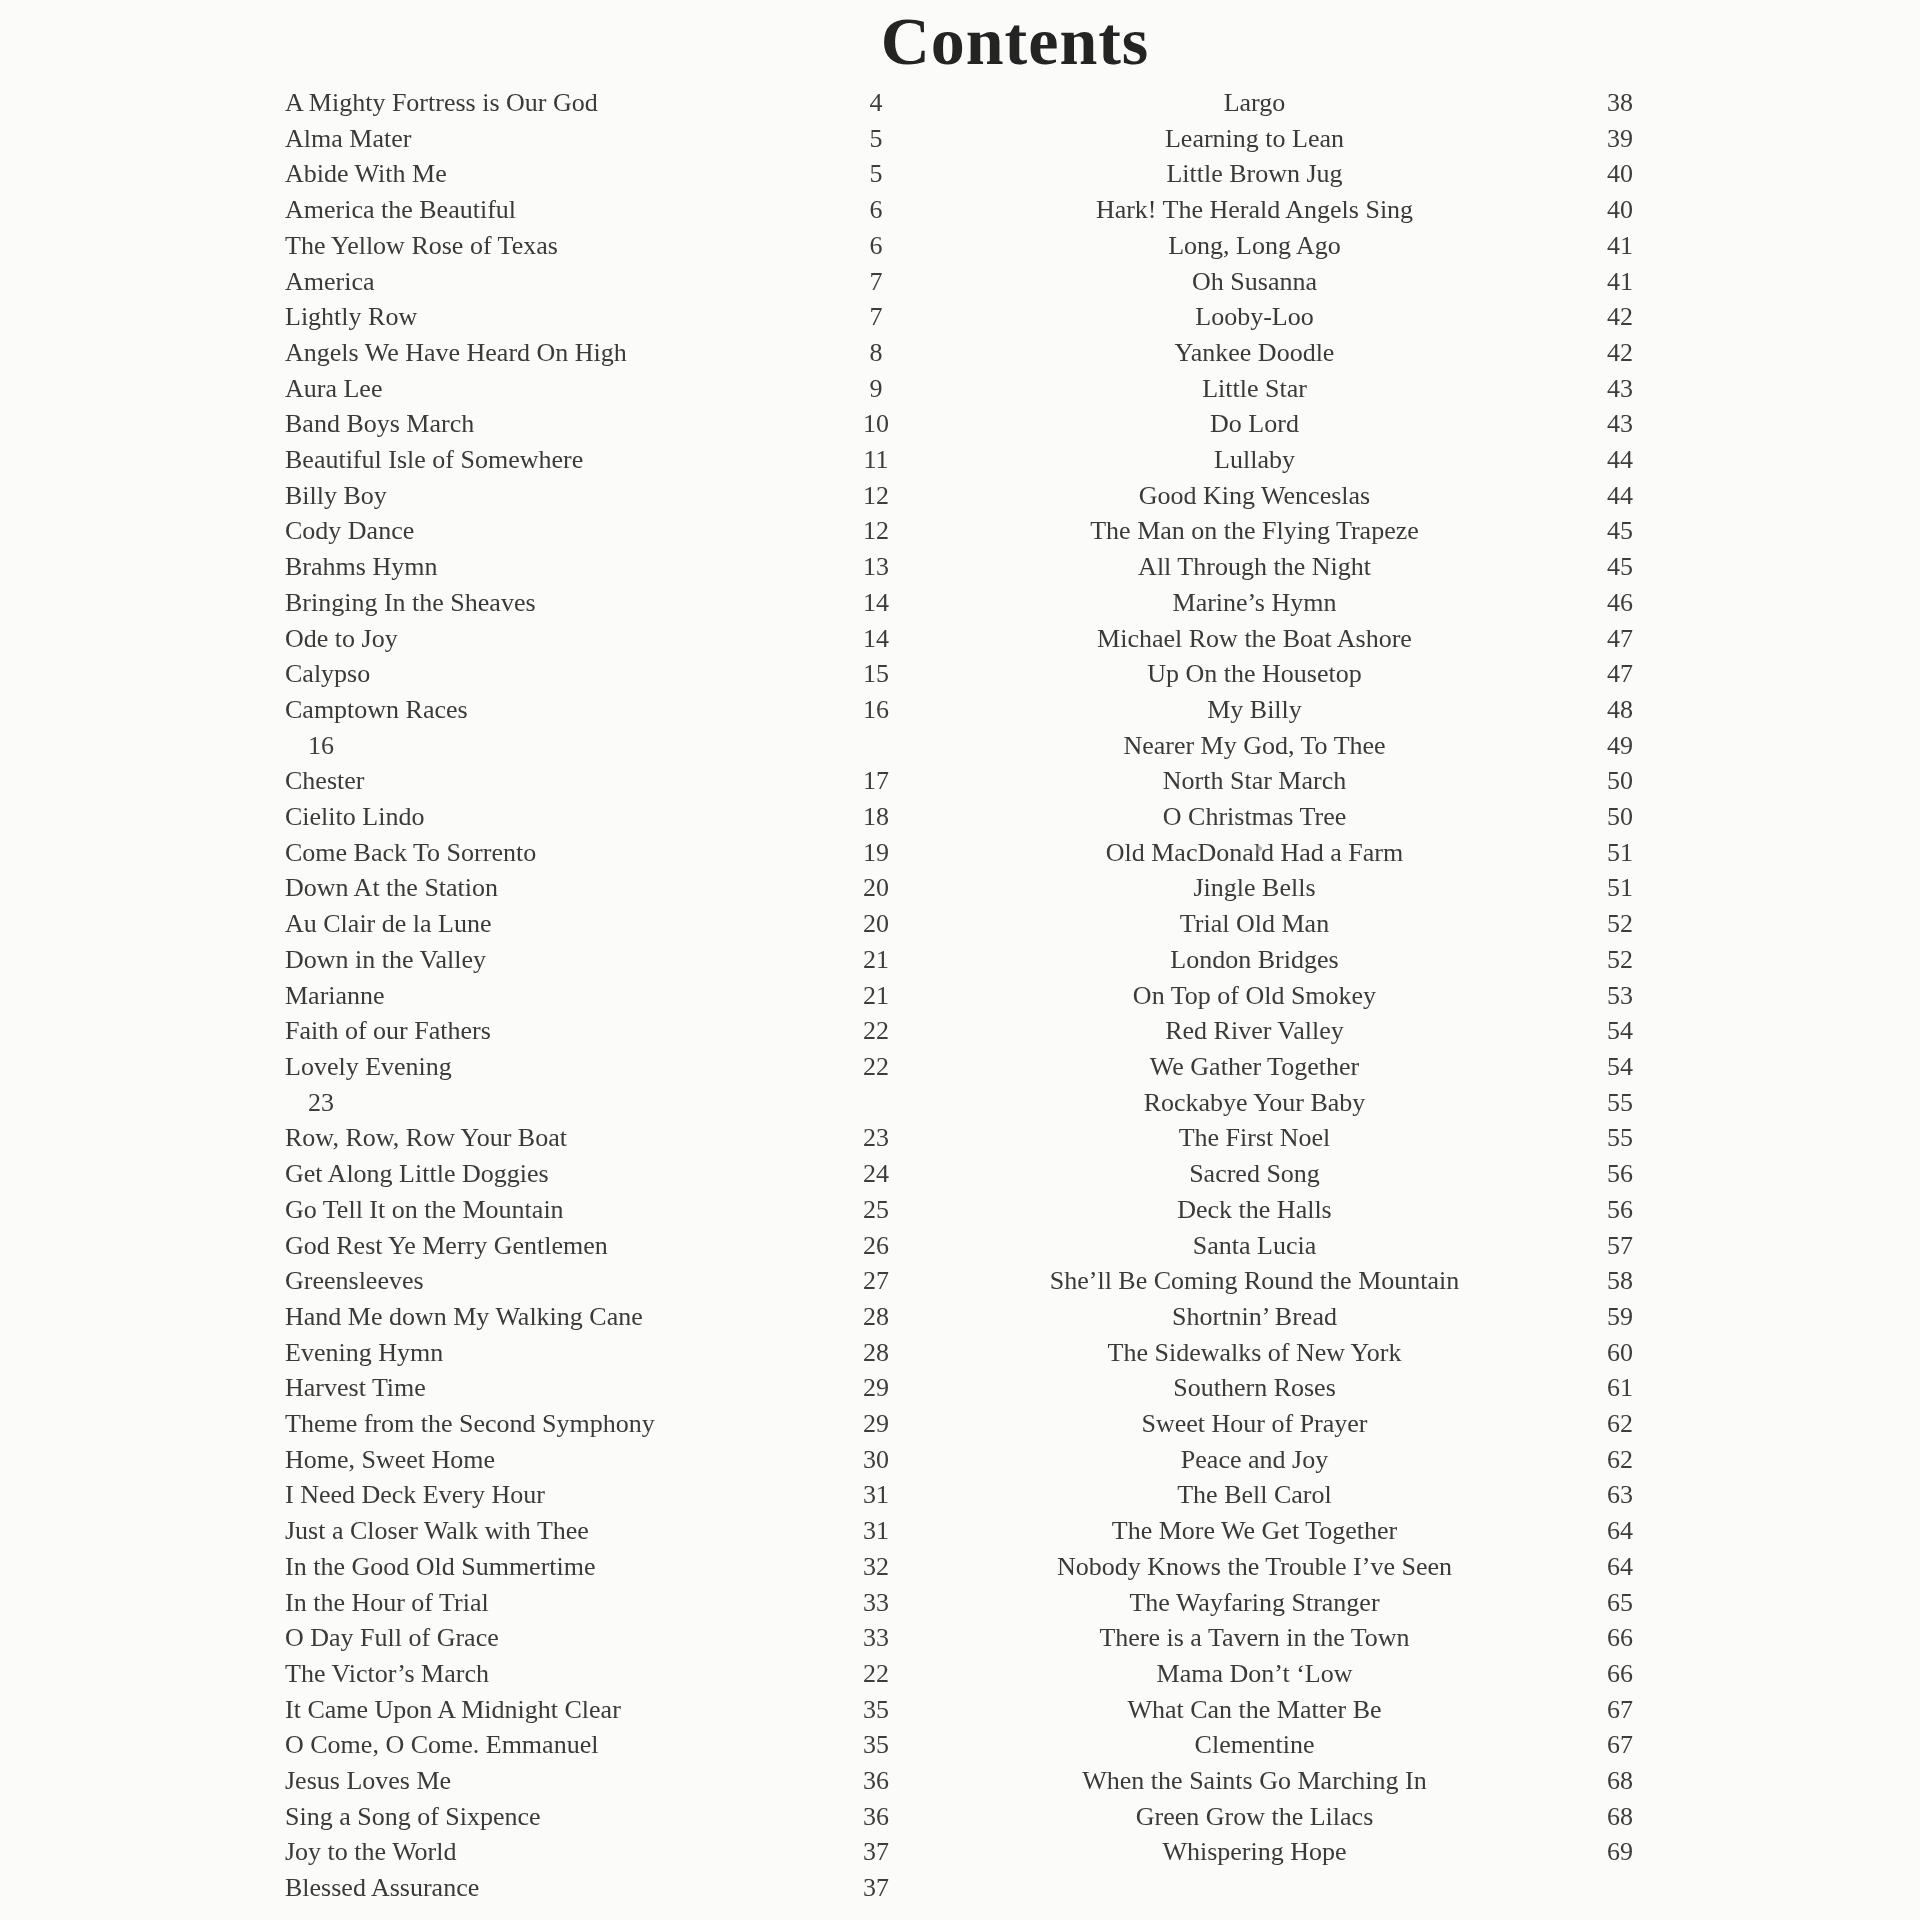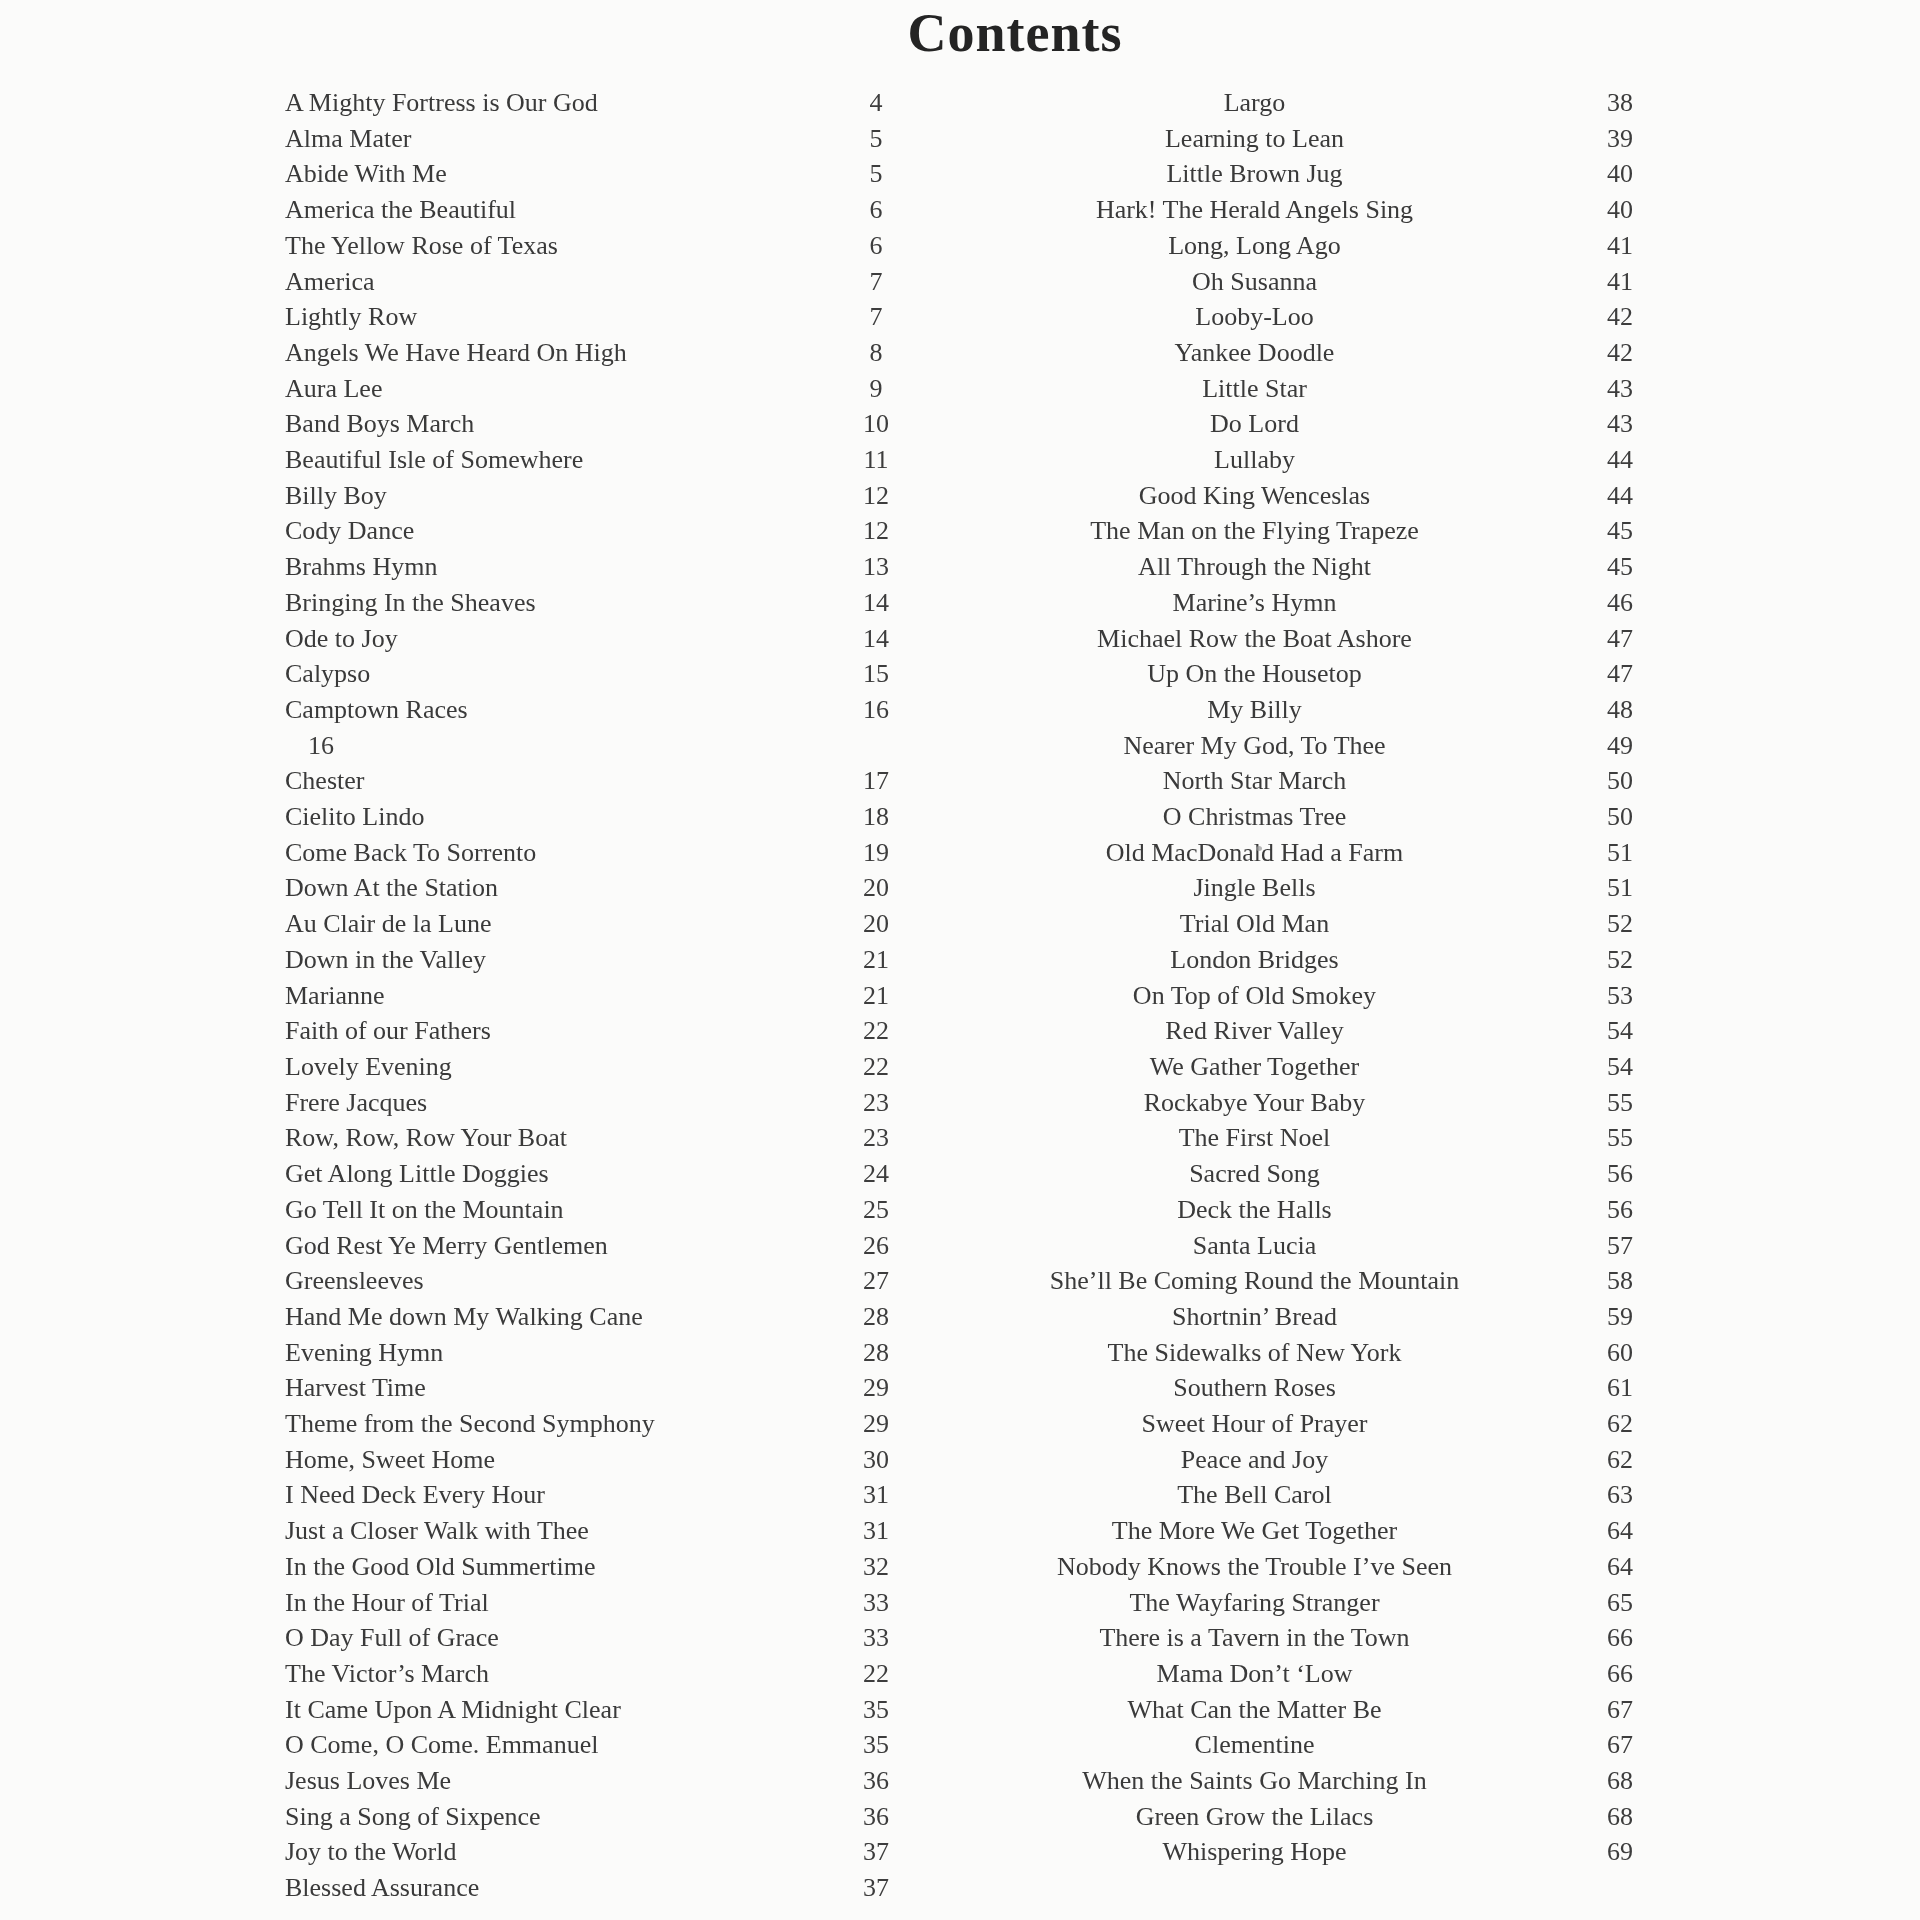--- a/index.html
+++ b/index.html
@@ -8,21 +8,21 @@
     width:1920px;height:1920px;
     background:#fbfbfa;
     font-family:"Liberation Serif","DejaVu Serif",serif;
     color:#3a3a3a;
     overflow:hidden;
   }
   .page-title{
     position:absolute;
     top:2px;left:1015px;
     transform:translateX(-50%);
-    font-size:54px;
+    font-size:68px;
     font-weight:bold;
     color:#242424;
     letter-spacing:1px;
     white-space:nowrap;
   }
   .toc-col{
     position:absolute;
     top:85px;
     font-size:26px;
     line-height:35.7px;
@@ -162,21 +162,20 @@
       </div>
       <div class="toc-row">
         <span class="song">Faith of our Fathers</span>
         <span class="num">22</span>
       </div>
       <div class="toc-row">
         <span class="song">Lovely Evening</span>
         <span class="num">22</span>
       </div>
       <div class="toc-row">
-        <span class="song">Frere Jacques</span>
         <span class="num">23</span>
       </div>
       <div class="toc-row">
         <span class="song">Row, Row, Row Your Boat</span>
         <span class="num">23</span>
       </div>
       <div class="toc-row">
         <span class="song">Get Along Little Doggies</span>
         <span class="num">24</span>
       </div>

